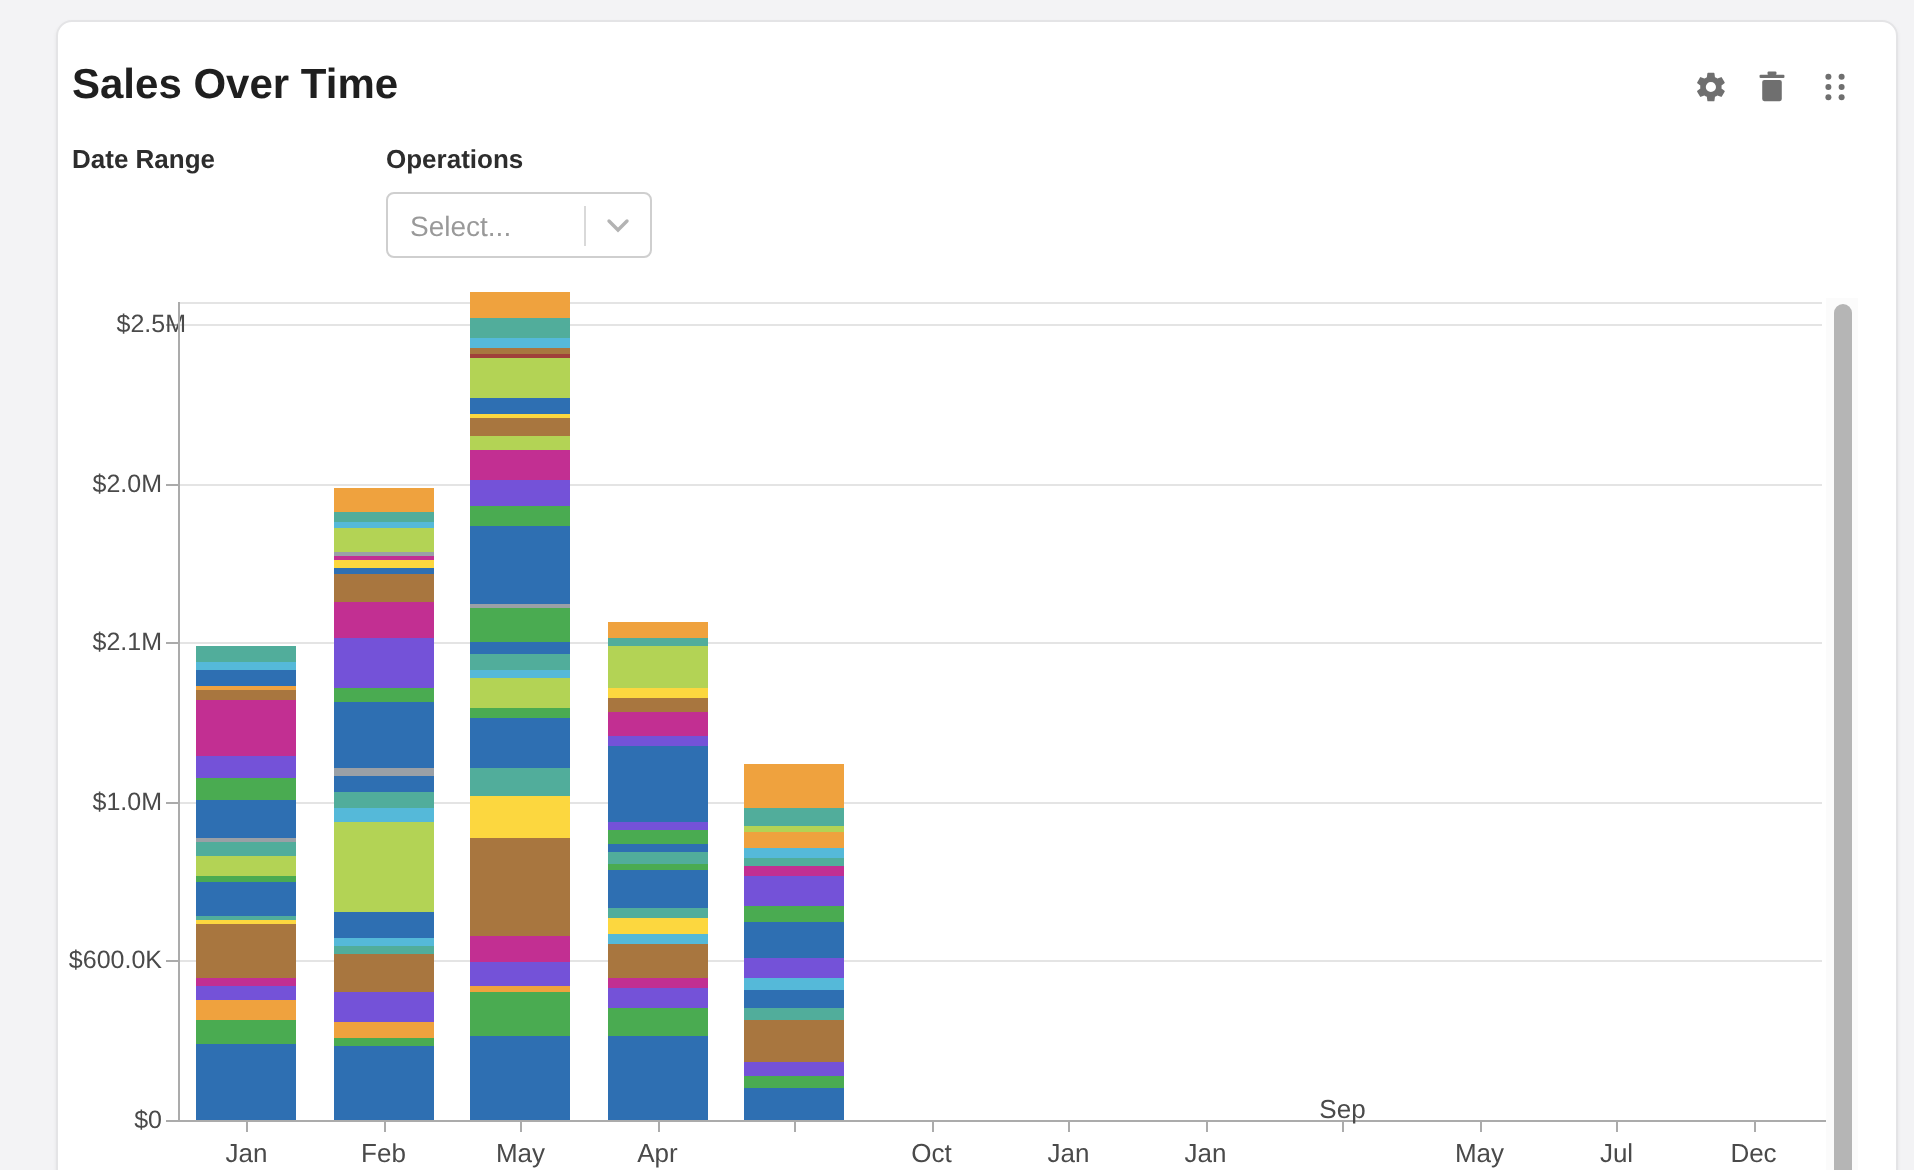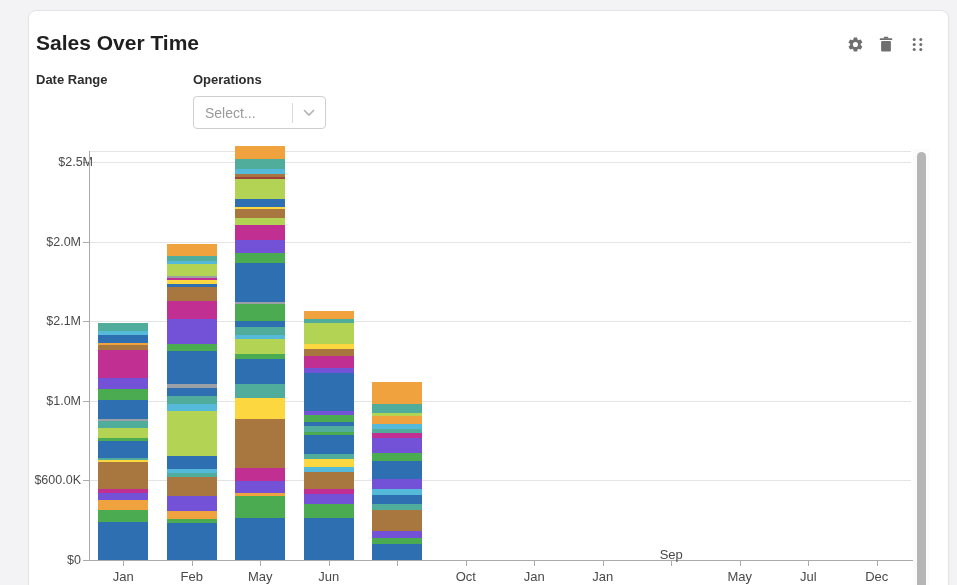--- a/index.html
+++ b/index.html
@@ -181,21 +181,21 @@
       <div class="seg" style="left: 206.25px; width: 50px; top: 197.805px; height: 9.0744px; background: rgb(168, 118, 63);"></div>
       <div class="seg" style="left: 206.25px; width: 50px; top: 195.735px; height: 2.0696px; background: rgb(252, 215, 63);"></div>
       <div class="seg" style="left: 206.25px; width: 50px; top: 187.775px; height: 7.96px; background: rgb(46, 111, 178);"></div>
       <div class="seg" style="left: 206.25px; width: 50px; top: 167.716px; height: 20.0592px; background: rgb(179, 211, 85);"></div>
       <div class="seg" style="left: 206.25px; width: 50px; top: 165.646px; height: 2.0696px; background: rgb(160, 64, 58);"></div>
       <div class="seg" style="left: 206.25px; width: 50px; top: 162.622px; height: 3.0248px; background: rgb(168, 118, 63);"></div>
       <div class="seg" style="left: 206.25px; width: 50px; top: 157.686px; height: 4.9352px; background: rgb(85, 185, 217);"></div>
       <div class="seg" style="left: 206.25px; width: 50px; top: 147.657px; height: 10.0296px; background: rgb(81, 173, 155);"></div>
       <div class="seg" style="left: 206.25px; width: 50px; top: 134.602px; height: 13.0544px; background: rgb(239, 162, 62);"></div>
       <div class="xtick" style="left: 299.75px; top: 550px;"></div>
-      <div class="xlabel" style="left: 269.75px; top: 558px;">Jun</div>
+      <div class="xlabel" style="left: 269.75px; top: 558px;">Apr</div>
       <div class="seg" style="left: 274.75px; width: 50px; top: 506.971px; height: 42.0288px; background: rgb(46, 111, 178);"></div>
       <div class="seg" style="left: 274.75px; width: 50px; top: 492.962px; height: 14.0096px; background: rgb(74, 171, 81);"></div>
       <div class="seg" style="left: 274.75px; width: 50px; top: 482.932px; height: 10.0296px; background: rgb(116, 82, 216);"></div>
       <div class="seg" style="left: 274.75px; width: 50px; top: 477.997px; height: 4.9352px; background: rgb(194, 47, 146);"></div>
       <div class="seg" style="left: 274.75px; width: 50px; top: 460.962px; height: 17.0344px; background: rgb(168, 118, 63);"></div>
       <div class="seg" style="left: 274.75px; width: 50px; top: 456.027px; height: 4.9352px; background: rgb(85, 185, 217);"></div>
       <div class="seg" style="left: 274.75px; width: 50px; top: 448.067px; height: 7.96px; background: rgb(252, 215, 63);"></div>
       <div class="seg" style="left: 274.75px; width: 50px; top: 443.132px; height: 4.9352px; background: rgb(81, 173, 155);"></div>
       <div class="seg" style="left: 274.75px; width: 50px; top: 424.187px; height: 18.9448px; background: rgb(46, 111, 178);"></div>
       <div class="seg" style="left: 274.75px; width: 50px; top: 421.162px; height: 3.0248px; background: rgb(74, 171, 81);"></div>

